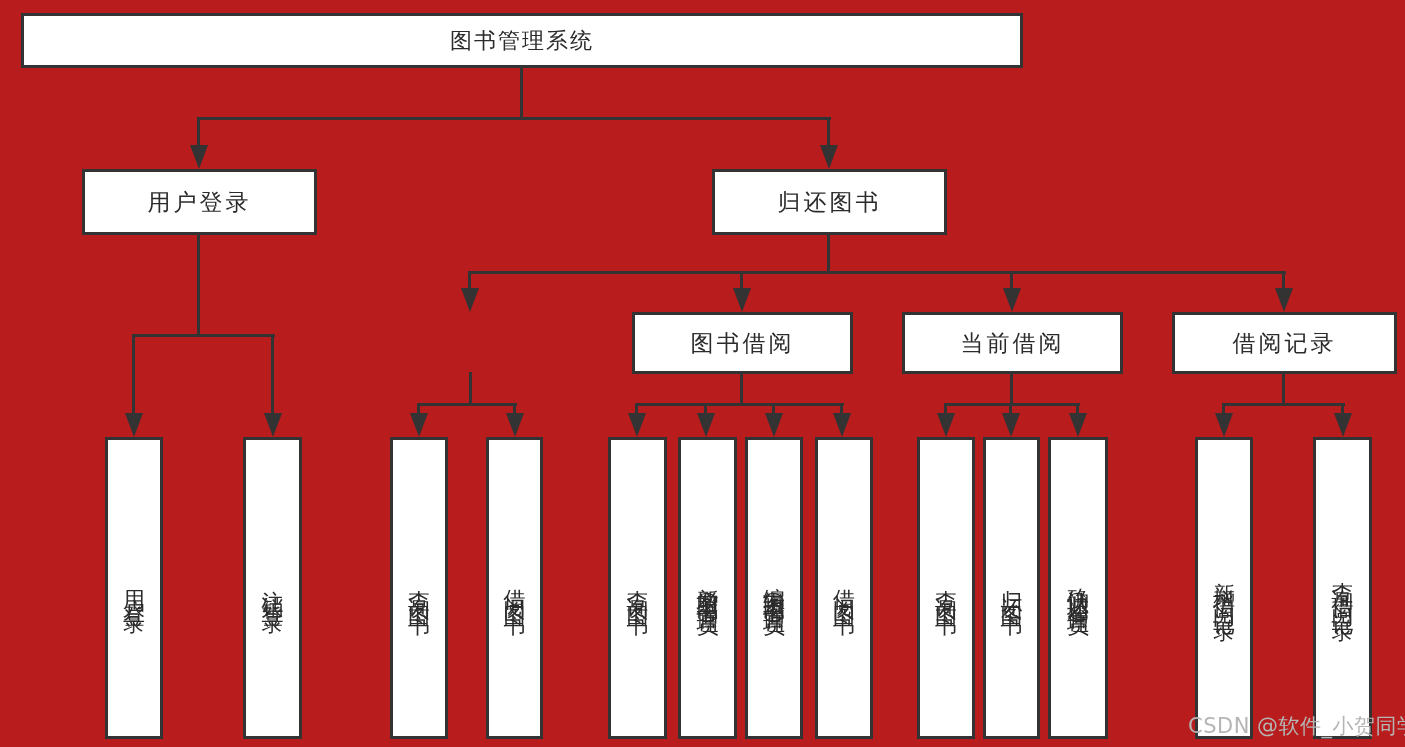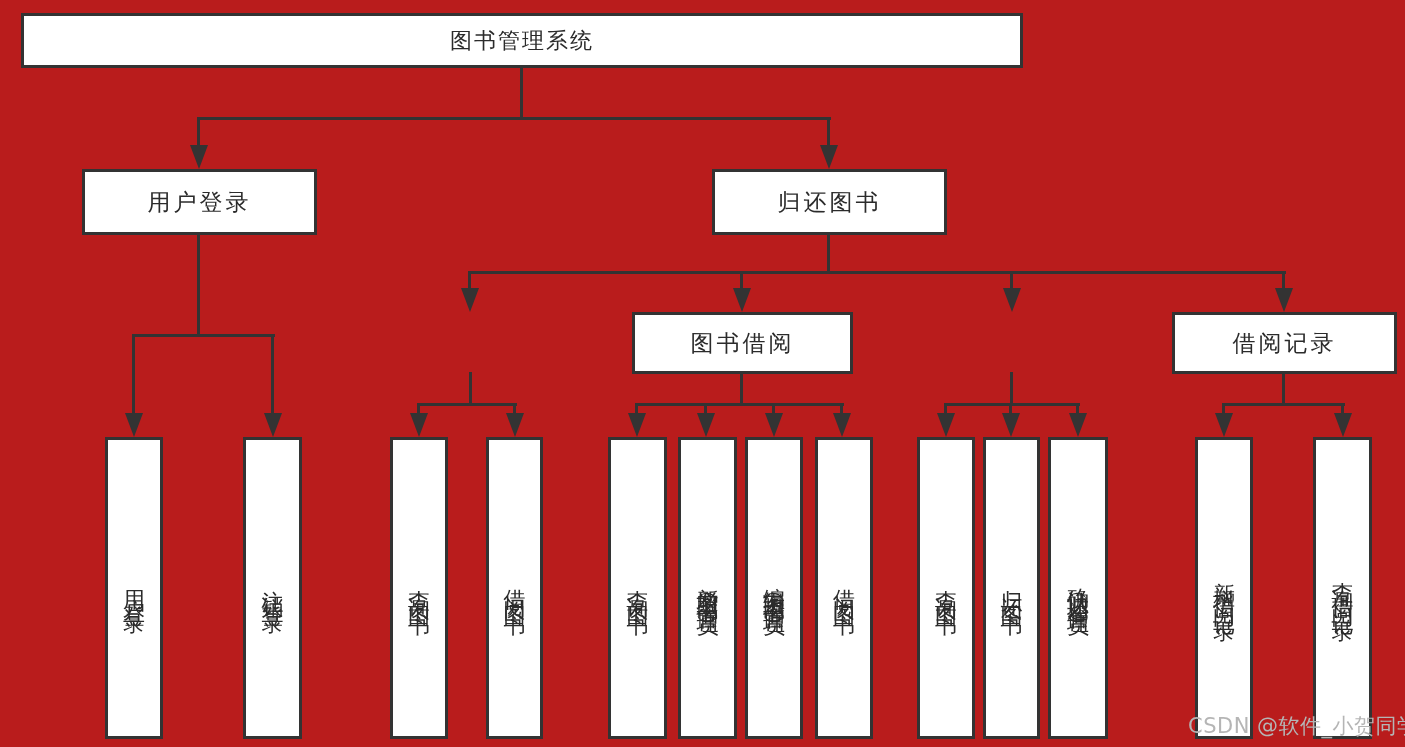--- a/index.html
+++ b/index.html
@@ -65,20 +65,23 @@
   <div class="arrow" style="left:461px;top:288px"></div>
   <div class="vline" style="left:740px;top:271px;height:20px"></div>
   <div class="arrow" style="left:733px;top:288px"></div>
   <div class="vline" style="left:1010px;top:271px;height:20px"></div>
   <div class="arrow" style="left:1003px;top:288px"></div>
   <div class="vline" style="left:1282px;top:271px;height:20px"></div>
   <div class="arrow" style="left:1275px;top:288px"></div>
 
   <div class="box h" style="left:632px;top:312px;width:221px;height:62px">
     <span class="label">图书借阅</span>
+  </div>
+  <div class="box h" style="left:902px;top:312px;width:221px;height:62px">
+    <span class="label">当前借阅</span>
   </div>
   <div class="box h" style="left:1172px;top:312px;width:225px;height:62px">
     <span class="label">借阅记录</span>
   </div>
 
   <div class="vline" style="left:469px;top:372px;height:34px"></div>
   <div class="hline" style="left:417px;top:403px;width:100px"></div>
   <div class="vline" style="left:417px;top:403px;height:13px"></div>
   <div class="arrow" style="left:410px;top:413px"></div>
   <div class="vline" style="left:513px;top:403px;height:13px"></div>

